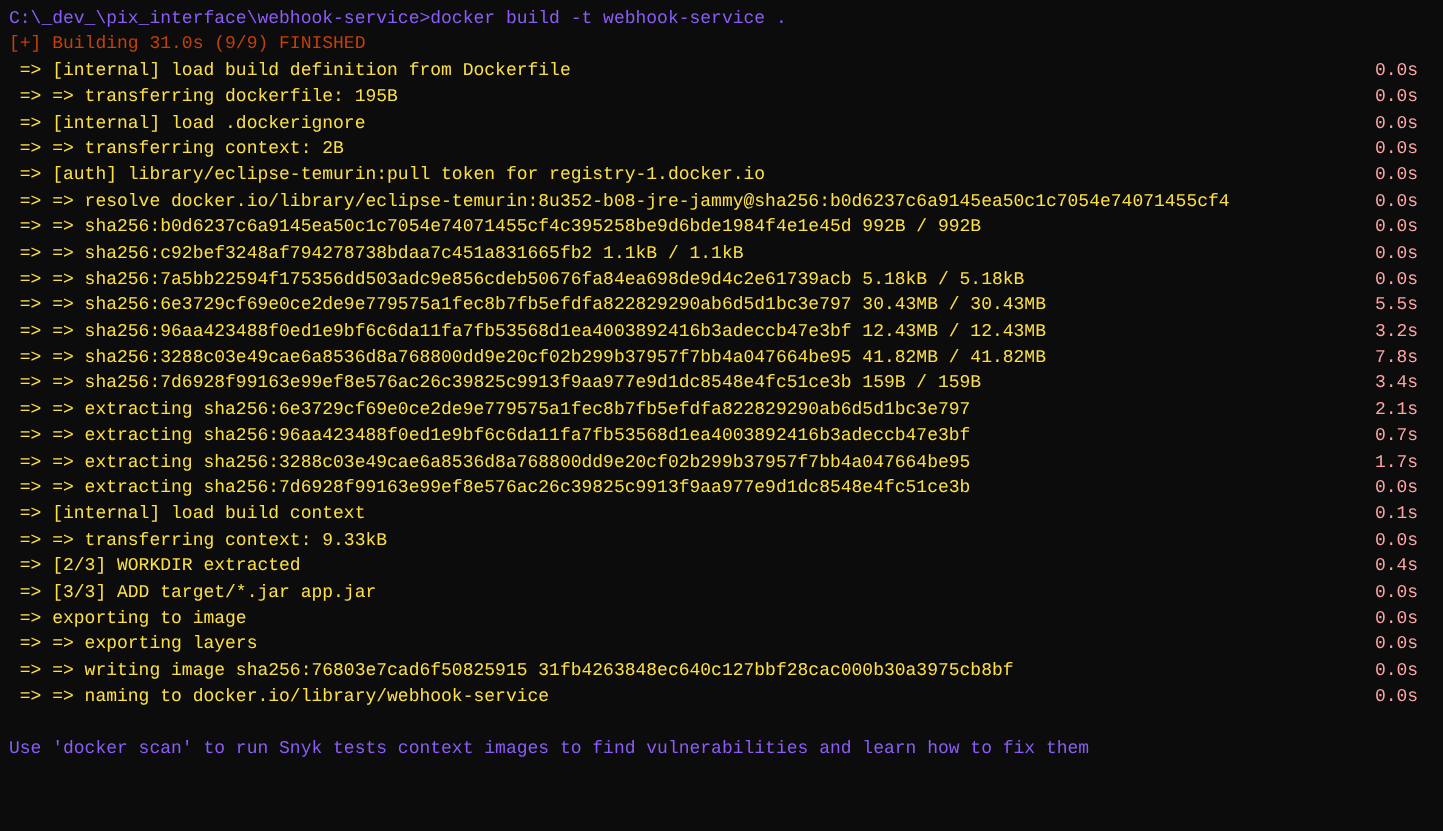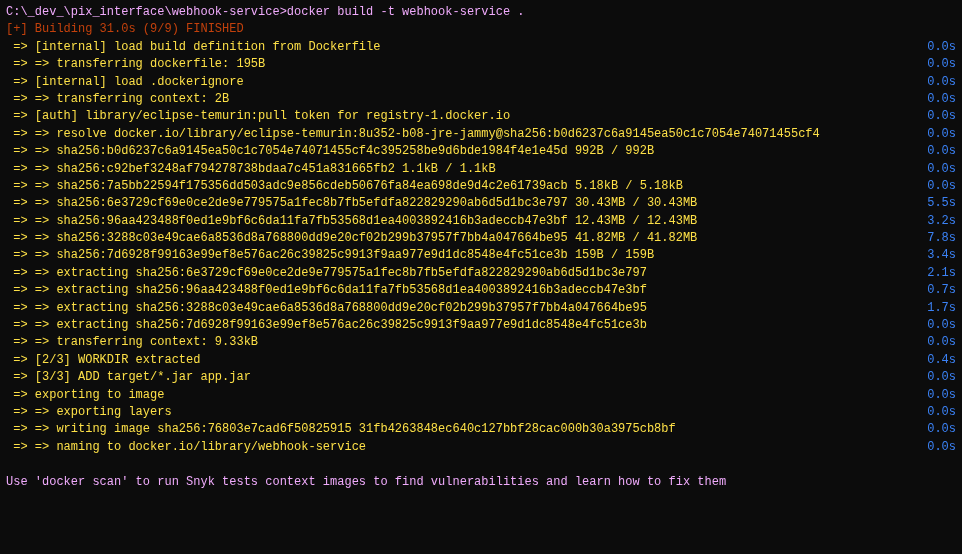--- a/index.html
+++ b/index.html
@@ -19,26 +19,26 @@
       min-height: 554px;
     }
     .line {
       white-space: pre;
       line-height: 1.45;
       display: flex;
       align-items: baseline;
     }
     .cyan { color: #fde047; }
     .green { color: #c2410c; }
-    .white { color: #f0abfc; }
+    .white { color: #8b5cf6; }
     .right-time {
       margin-left: auto;
-      color: #3b82f6;
+      color: #fca5a5;
       min-width: 50px;
-      text-align: right;
+      text-align: center;
     }
     .line-content {
       flex: 1;
     }
   </style>
 </head>
 <body>
 
 <div class="terminal">
 
@@ -110,20 +110,24 @@
   </div>
   <div class="line">
     <span class="line-content cyan"> =&gt; =&gt; extracting sha256:3288c03e49cae6a8536d8a768800dd9e20cf02b299b37957f7bb4a047664be95</span>
     <span class="right-time white">1.7s</span>
   </div>
   <div class="line">
     <span class="line-content cyan"> =&gt; =&gt; extracting sha256:7d6928f99163e99ef8e576ac26c39825c9913f9aa977e9d1dc8548e4fc51ce3b</span>
     <span class="right-time white">0.0s</span>
   </div>
   <div class="line">
+    <span class="line-content cyan"> =&gt; [internal] load build context</span>
+    <span class="right-time white">0.1s</span>
+  </div>
+  <div class="line">
     <span class="line-content cyan"> =&gt; =&gt; transferring context: 9.33kB</span>
     <span class="right-time white">0.0s</span>
   </div>
   <div class="line">
     <span class="line-content cyan"> =&gt; [2/3] WORKDIR extracted</span>
     <span class="right-time white">0.4s</span>
   </div>
   <div class="line">
     <span class="line-content cyan"> =&gt; [3/3] ADD target/*.jar app.jar</span>
     <span class="right-time white">0.0s</span>

